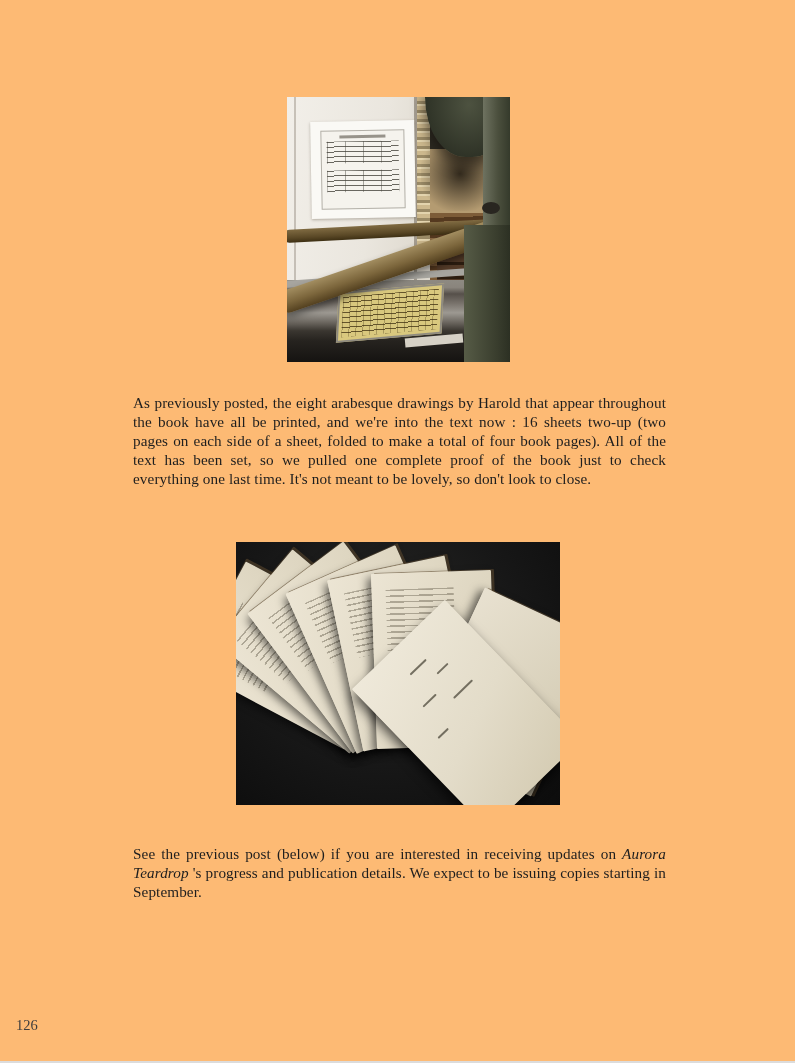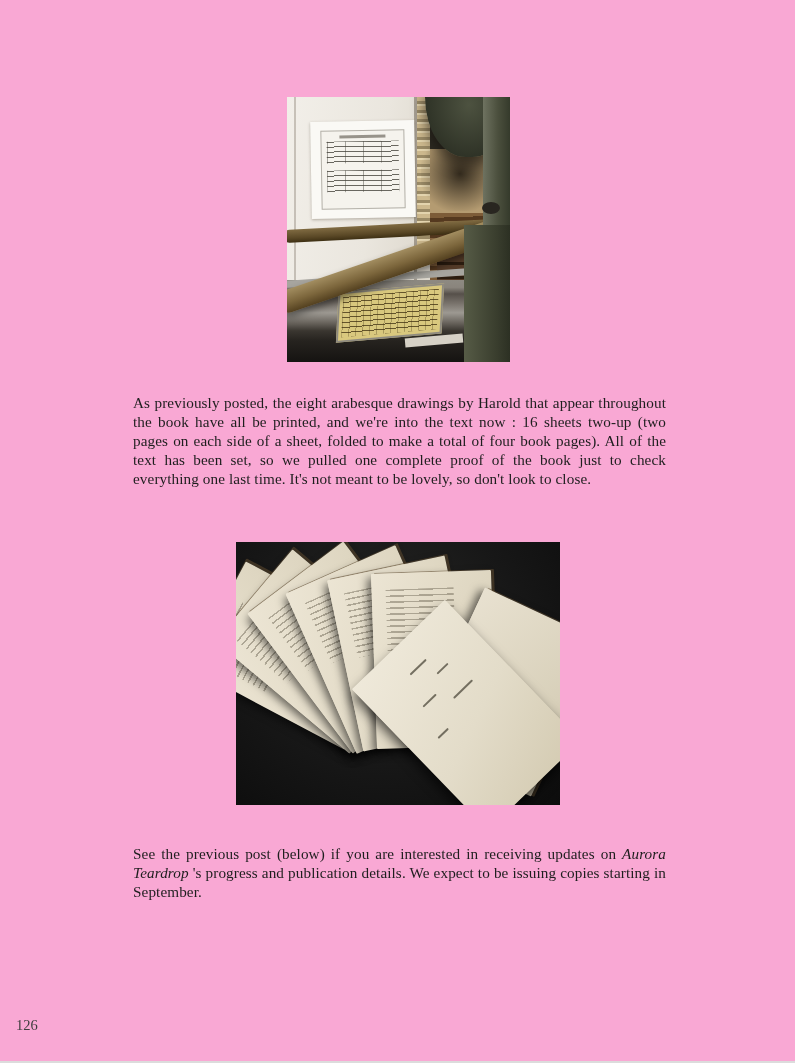--- a/index.html
+++ b/index.html
@@ -1,18 +1,18 @@
 <!DOCTYPE html>
 <html><head>
 <meta charset="utf-8">
 <style>
   html,body { margin:0; padding:0; background:#ffffff; }
   .page {
     position:relative; width:795px; height:1063px; margin:0 auto;
-    background:#f9a8d4; overflow:hidden;
+    background:#fdba74; overflow:hidden;
     font-family:"Liberation Serif", serif; color:#1e1e1e;
   }
   .para {
     position:absolute; left:133px; width:533px; margin:0;
     font-size:15.2px; line-height:18.9px; text-align:justify;
     color:#1e1e1e; letter-spacing:0.1px;
   }
   .para1 { top:394px; }
   .para2 { top:838px;margin-top:7px; }
   .para i { font-style:italic; }

